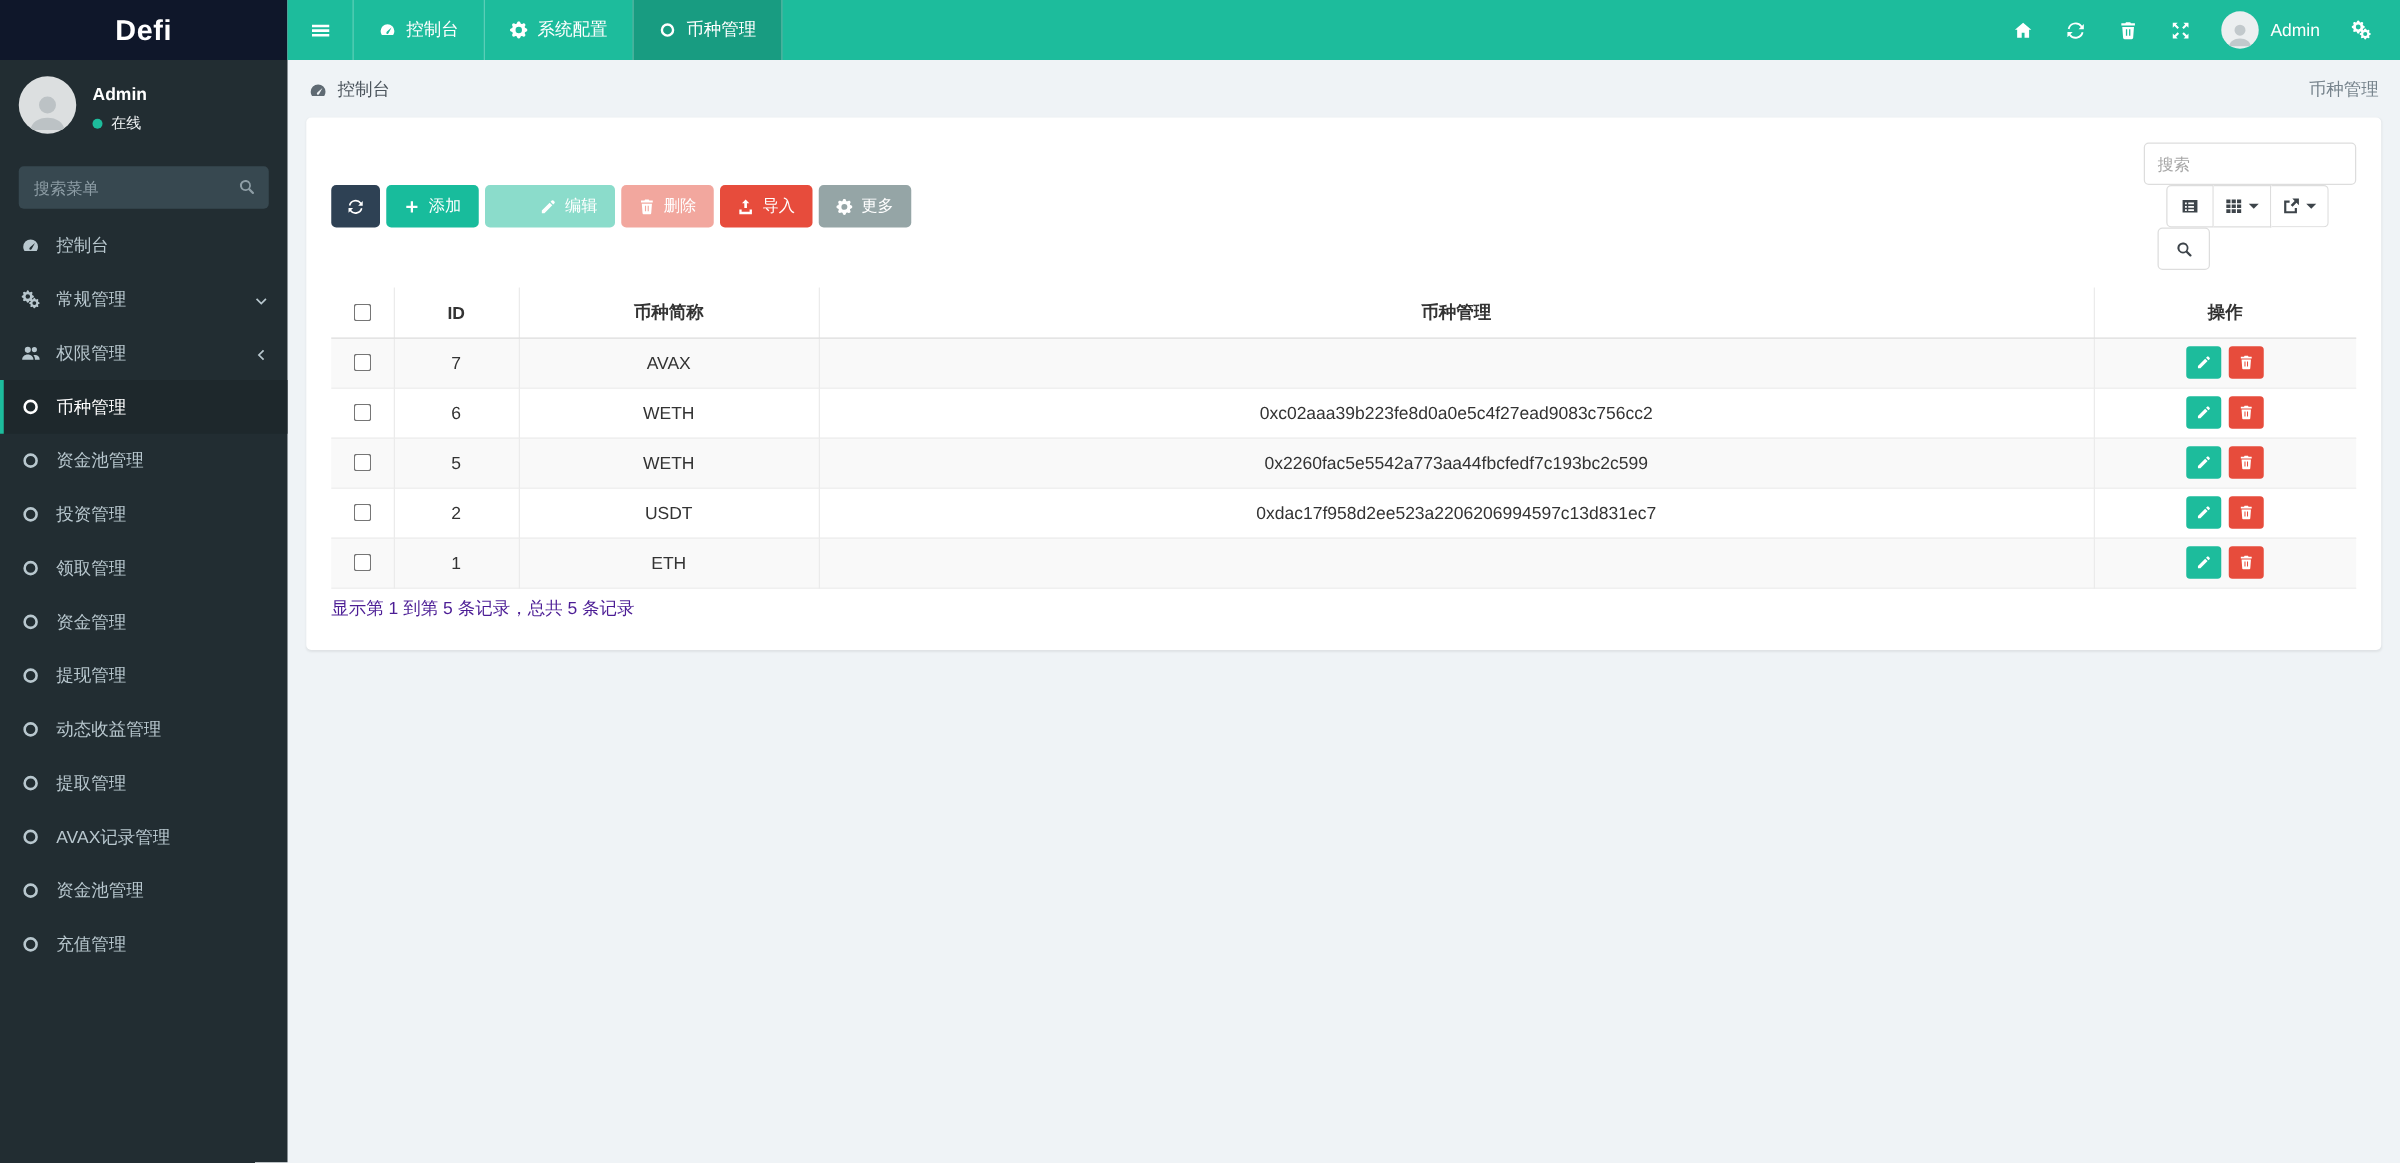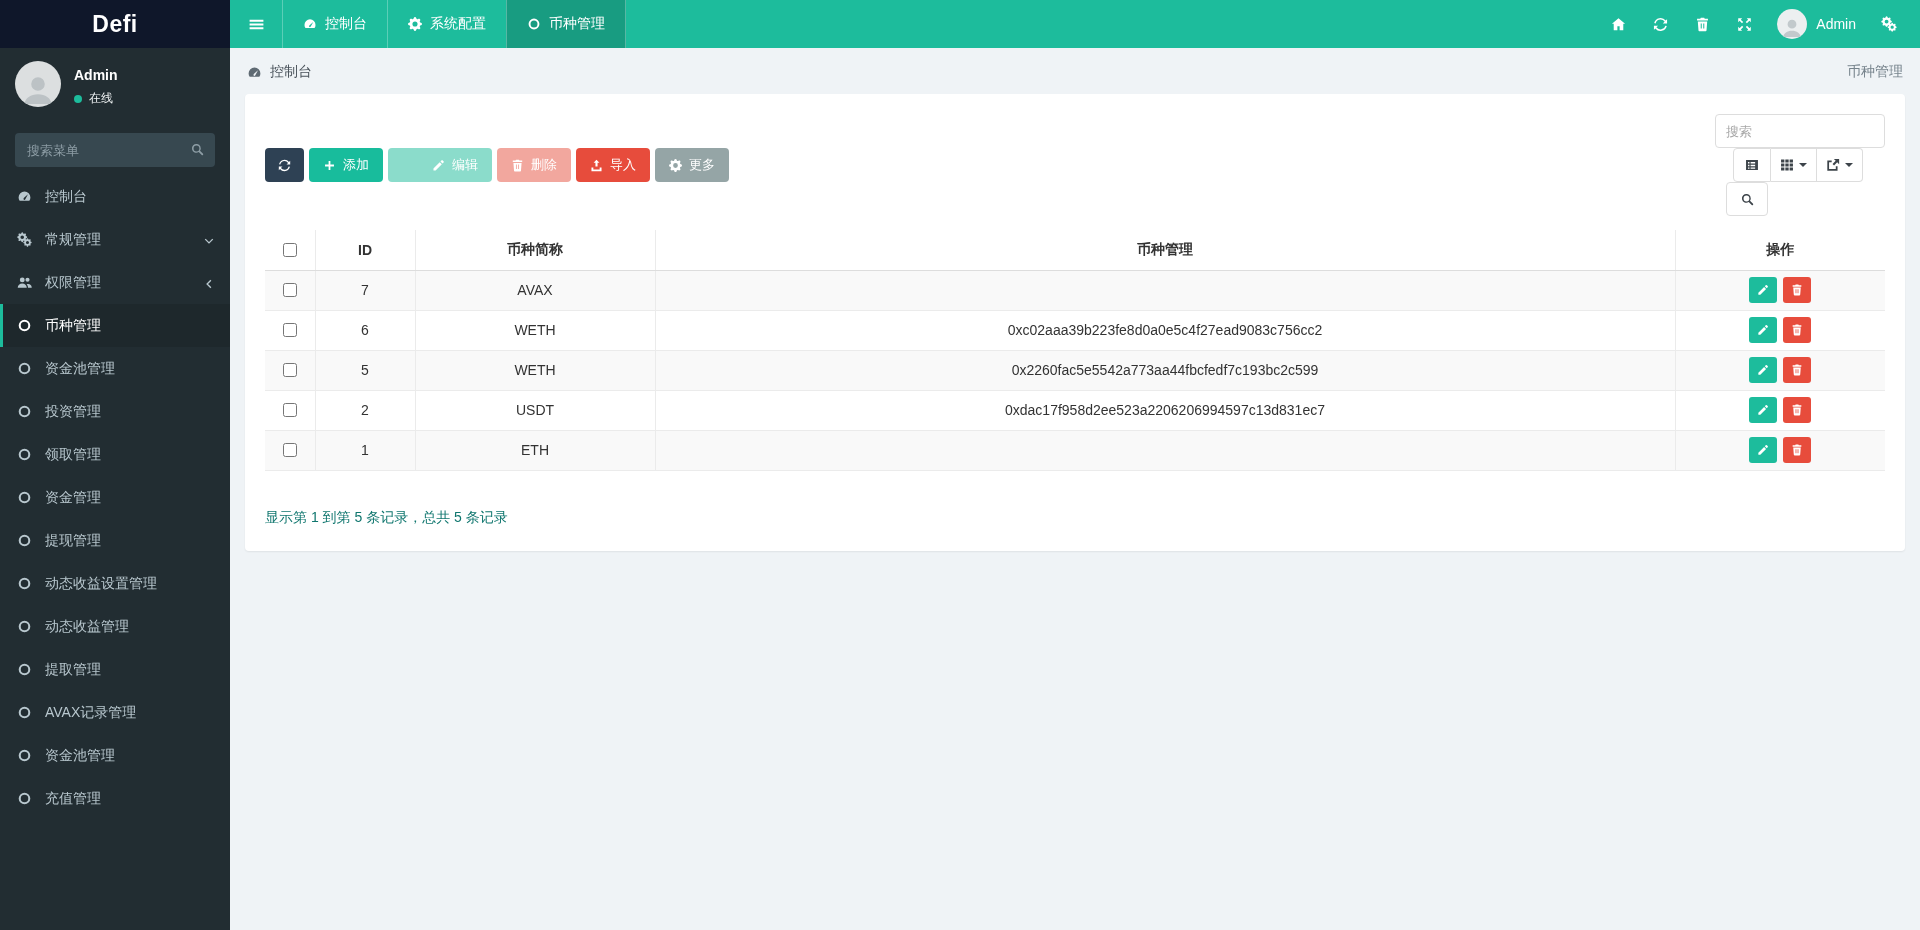--- a/index.html
+++ b/index.html
@@ -98,21 +98,21 @@
   .grid thead th { border-top:none; font-weight:bold; border-bottom-color:#ddd; }
   .grid tbody tr:nth-child(odd) { background:#f9f9f9; }
   .c-check { width:50px; } .c-id { width:100px; } .c-sym { width:240px; } .c-act { width:210px; }
   .grid input[type=checkbox] { width:14px; height:14px; cursor:pointer; }
   .abtn { width:28px; height:26px; border:none; border-radius:3px; color:#fff;
     display:inline-flex; align-items:center; justify-content:center; cursor:pointer; margin:0 3px; }
   .abtn svg { width:12px; height:12px; }
   .abtn-edit { background:#1dbc9c; }
   .abtn-del { background:#e74c3c; }
 
-  .summary { margin-top:38px; font-size:14px; color:#0f766e; }
+  .summary { margin-top:7px; font-size:14px; color:#4c1d95; }
 </style>
 </head>
 <body>
 
 <div class="header">
   <div class="logo">Defi</div>
   <div class="navbar">
     <div class="nav-left">
       <div class="hamburger">
           <svg viewBox="0 0 16 16" fill="currentColor" style="width:17px;height:17px">
@@ -287,29 +287,20 @@
           <span class="mi-label">资金管理</span>
           <span class="mi-chev"></span>
         </li>
         <li class="menu-item">
           <span class="mi-icon">
             <svg viewBox="0 0 16 16" fill="currentColor">
               <circle cx="8" cy="8" r="5.1" fill="none" stroke="currentColor" stroke-width="2.2"></circle>
             </svg>
           </span>
           <span class="mi-label">提现管理</span>
-          <span class="mi-chev"></span>
-        </li>
-        <li class="menu-item">
-          <span class="mi-icon">
-            <svg viewBox="0 0 16 16" fill="currentColor">
-              <circle cx="8" cy="8" r="5.1" fill="none" stroke="currentColor" stroke-width="2.2"></circle>
-            </svg>
-          </span>
-          <span class="mi-label">动态收益设置管理</span>
           <span class="mi-chev"></span>
         </li>
         <li class="menu-item">
           <span class="mi-icon">
             <svg viewBox="0 0 16 16" fill="currentColor">
               <circle cx="8" cy="8" r="5.1" fill="none" stroke="currentColor" stroke-width="2.2"></circle>
             </svg>
           </span>
           <span class="mi-label">动态收益管理</span>
           <span class="mi-chev"></span>

